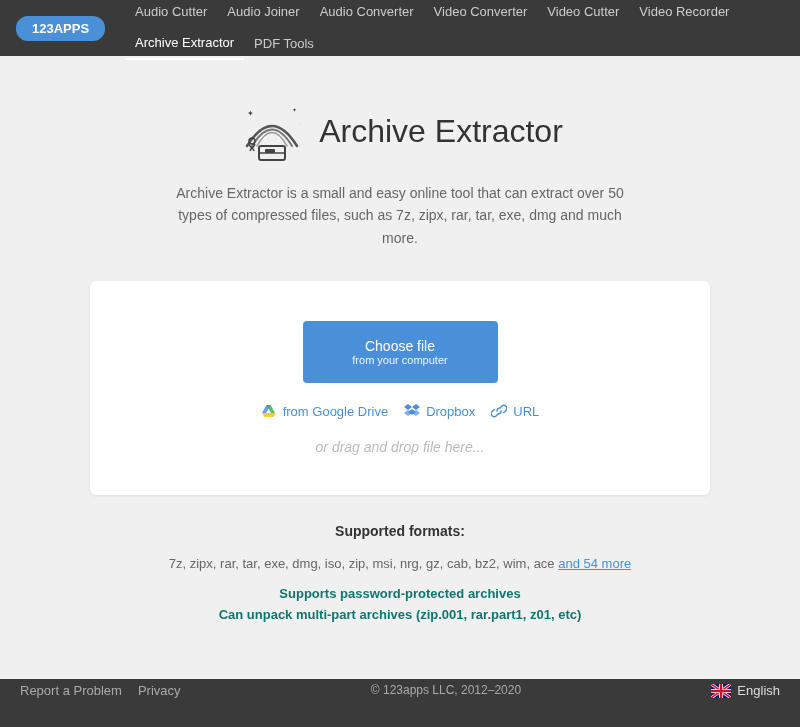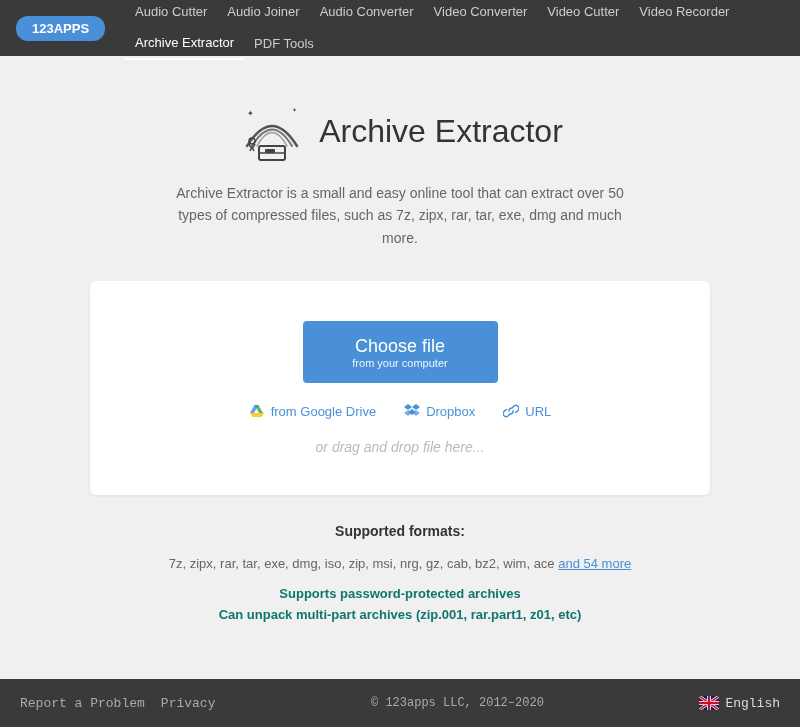--- a/index.html
+++ b/index.html
@@ -109,31 +109,31 @@
       padding: 0;
       cursor: pointer;
       display: flex;
       flex-direction: column;
       align-items: center;
       justify-content: center;
       height: 62px;
       margin-bottom: 20px;
     }
     .choose-file-btn .btn-main-text {
-      font-size: 18px;
+      font-size: 14px;
       font-weight: 500;
     }
     .choose-file-btn .btn-sub-text {
       font-size: 11px;
       opacity: 0.9;
     }
 
     .source-links {
       display: flex;
-      gap: 28px;
+      gap: 16px;
       margin-bottom: 20px;
       align-items: center;
     }
 
     .source-link {
       display: flex;
       align-items: center;
       gap: 6px;
       color: #4a90d9;
       font-size: 13px;
@@ -184,24 +184,23 @@
       font-weight: bold;
       color: #0f766e;
       margin-bottom: 6px;
     }
 
     
     .footer {
       background: #3a3a3a;
       height: 48px;
       display: flex;
-      align-items: center;
+      align-items: flex-start;
       justify-content: space-between;
       padding: 4px 20px;
-      font-family: Liberation Mono, monospace;
     }
 
     .footer-left {
       display: flex;
       gap: 16px;
     }
     .footer-link {
       color: #aaa;
       font-size: 13px;
       cursor: pointer;

